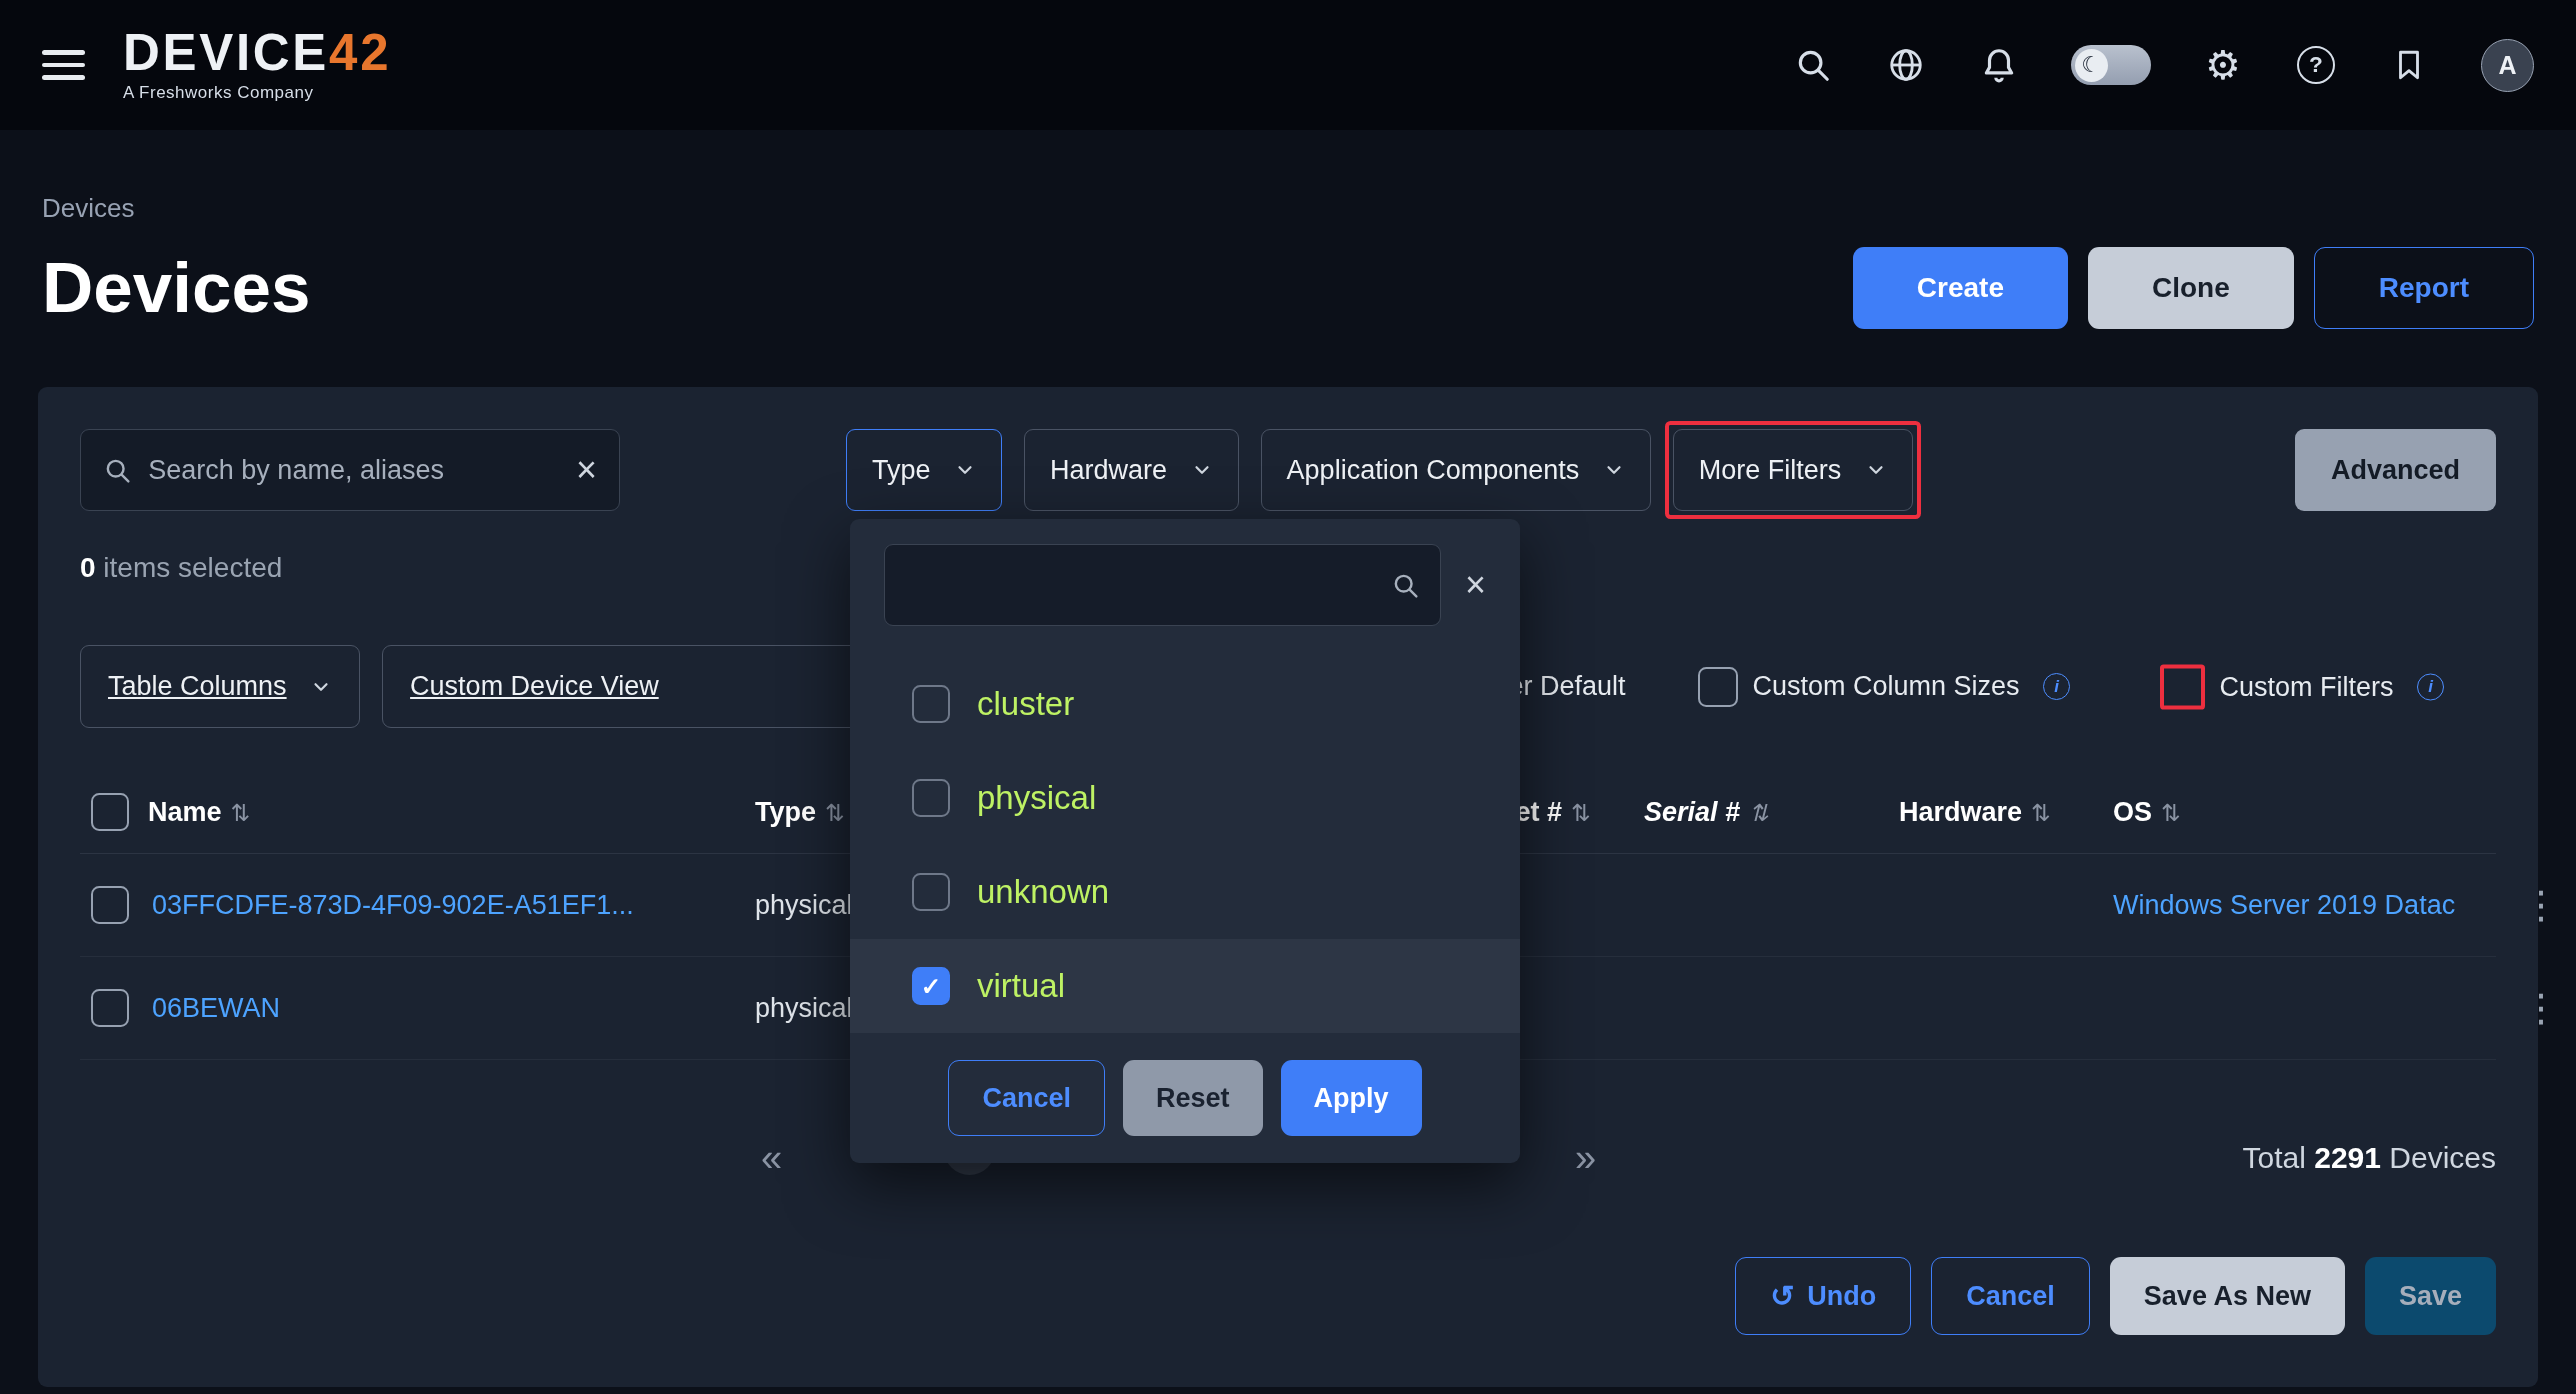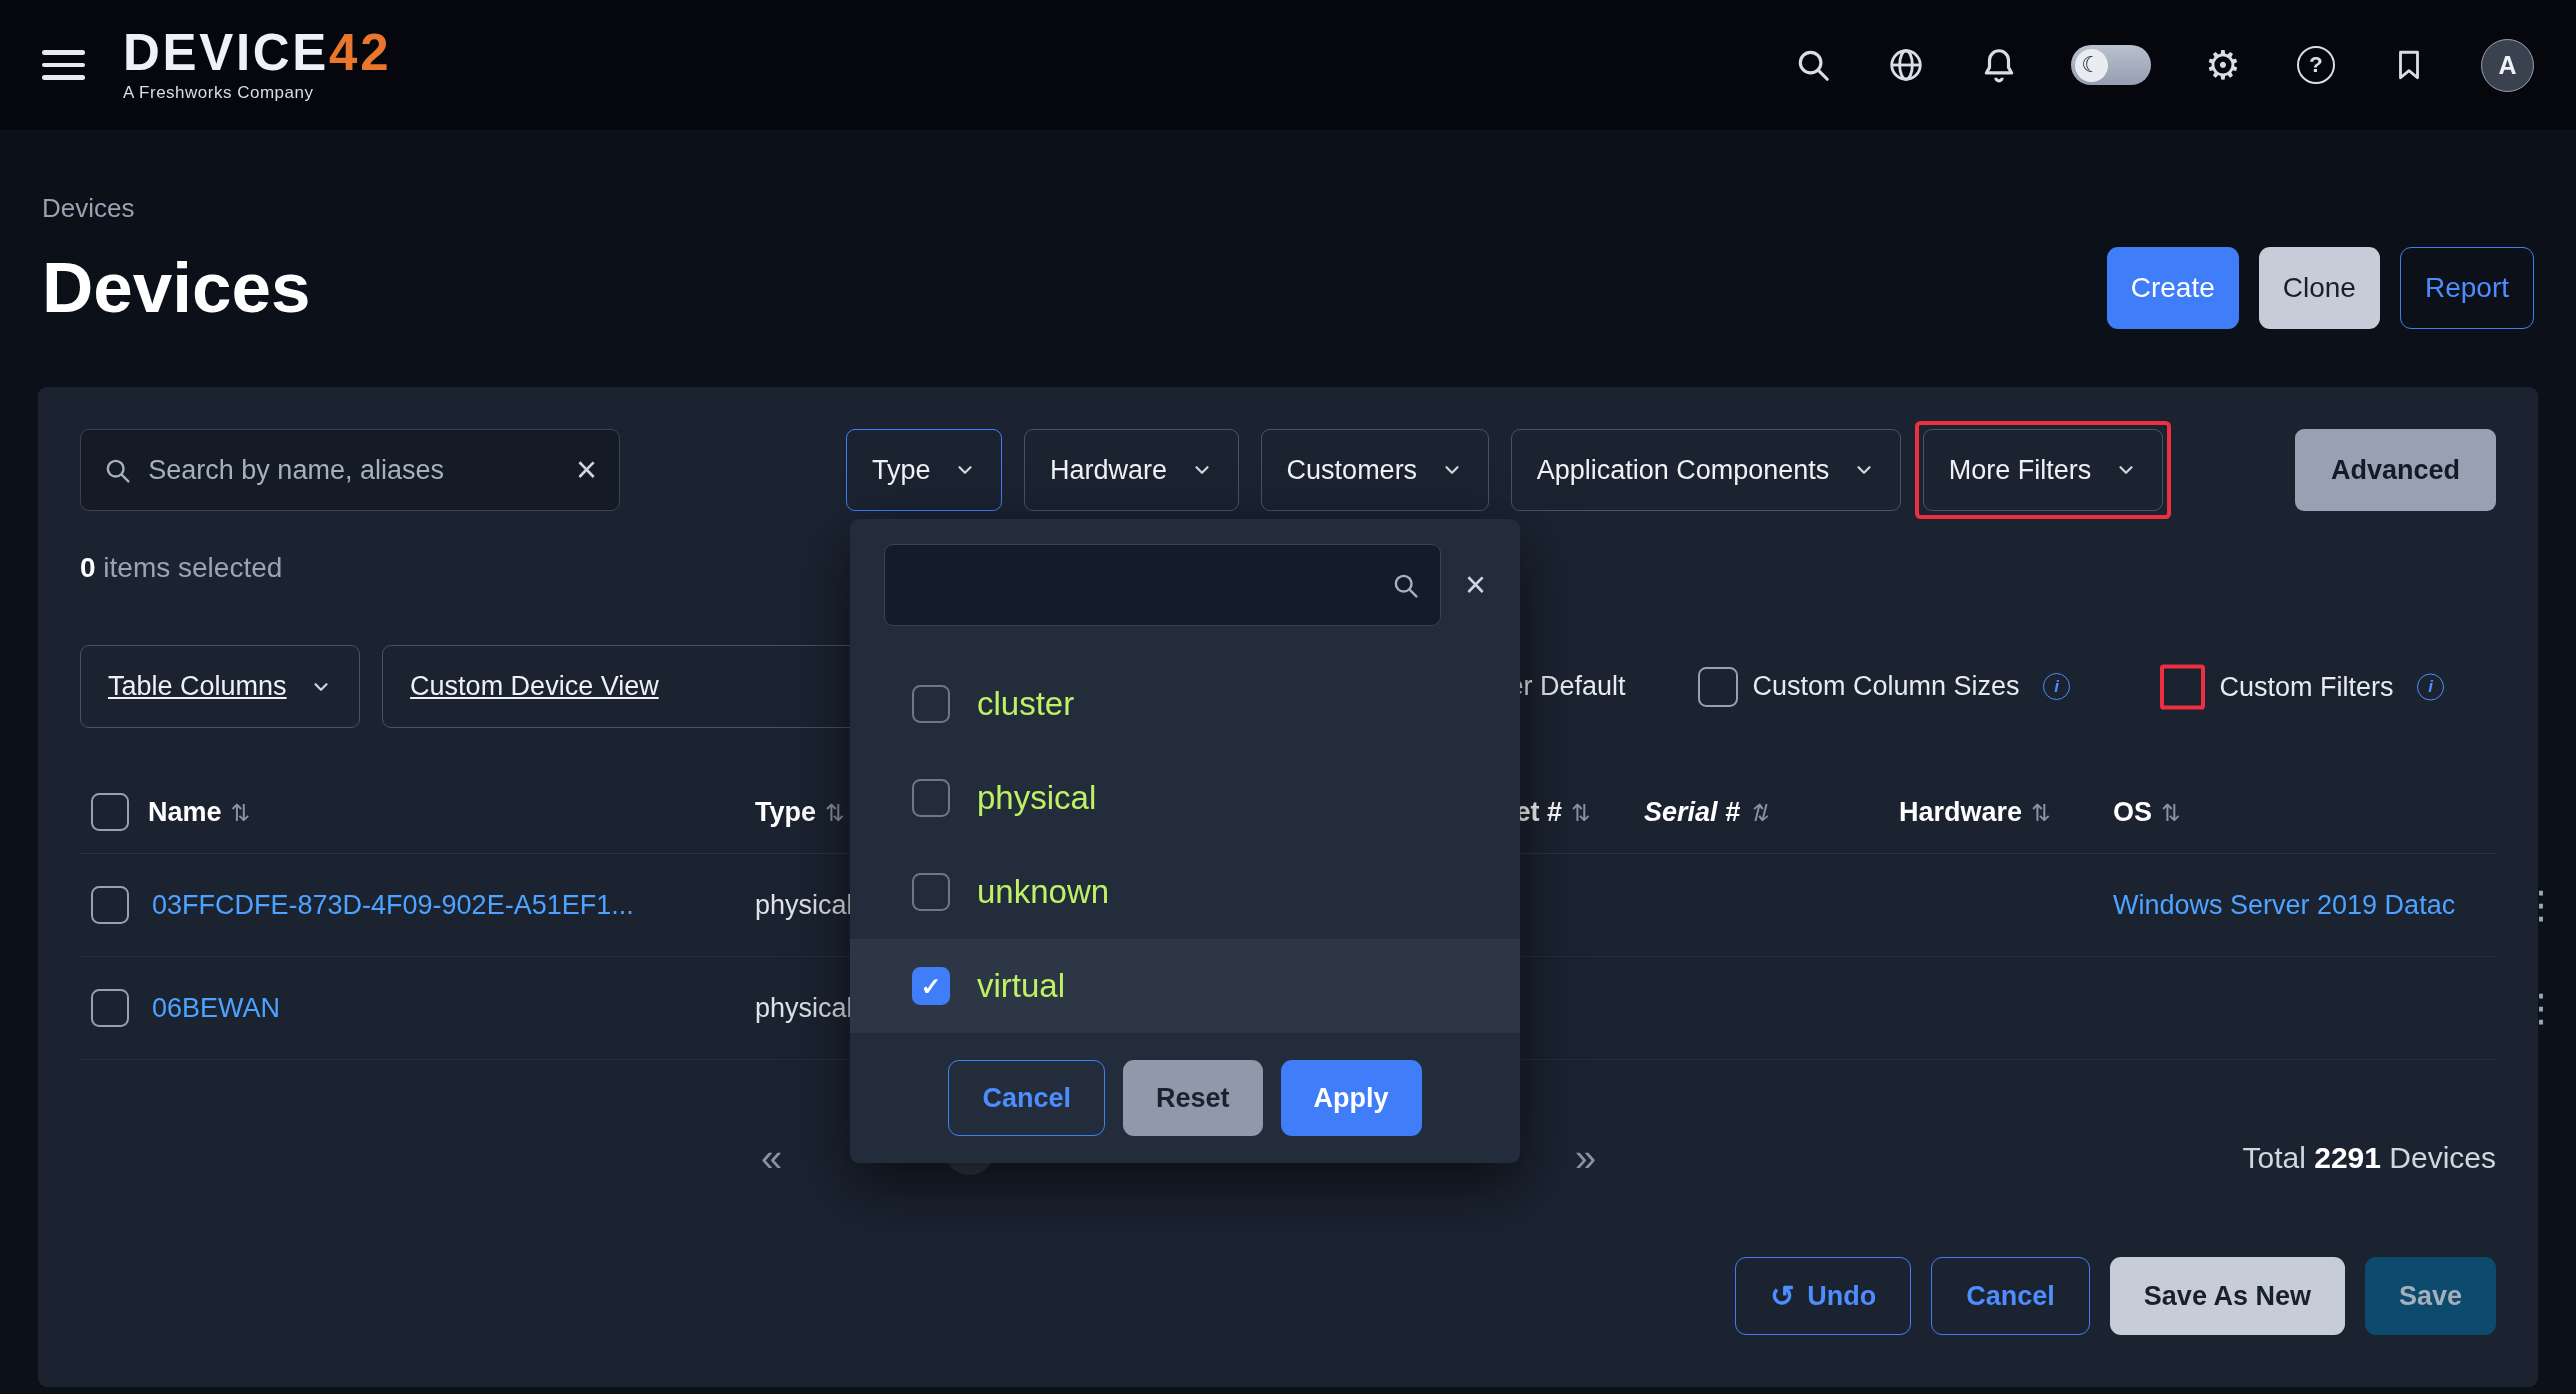--- a/index.html
+++ b/index.html
@@ -26,21 +26,21 @@
   .toggle { width:80px; height:40px; border-radius:20px; background:linear-gradient(180deg,#b9c1ce,#949eb0); position:relative; cursor:pointer; }
   .toggle .knob { position:absolute; left:3.6px; top:3.6px; width:33px; height:33px; border-radius:50%; background:#e9edf2; display:flex; align-items:center; justify-content:center; font-size:22px; color:#27303e; }
   .help-circle { width:38px; height:38px; border-radius:50%; border:2.7px solid #d7dee8; color:#d7dee8; font-size:22.6px; font-weight:700; display:flex; align-items:center; justify-content:center; }
   .avatar { width:53px; height:53px; border-radius:50%; background:#3a4250; border:1.8px solid #98a2b3; color:#eef1f5; font-size:25px; font-weight:700; display:flex; align-items:center; justify-content:center; cursor:pointer; }
 
   
   .breadcrumb { margin:63px 42px 0; font-size:26px; line-height:31px; color:#98a2b3; cursor:pointer; }
   .page-head { display:flex; align-items:center; padding:0 42px; margin-top:22px; height:83px; }
   .page-title { font-size:71px; font-weight:700; color:#ffffff; line-height:83px; }
   .head-actions { margin-left:auto; display:flex; gap:20px; }
-  .btn { height:82px; border-radius:11px; font-family:"Liberation Sans",sans-serif; font-size:28px; font-weight:400; padding:0 24px; display:inline-flex; align-items:center; justify-content:center; cursor:pointer; border:none; }
+  .btn { height:82px; border-radius:11px; font-family:"Liberation Sans",sans-serif; font-size:28px; font-weight:700; padding:0 64px; display:inline-flex; align-items:center; justify-content:center; cursor:pointer; border:none; }
   .btn-primary { background:#3f7ef8; color:#fff; }
   .btn-light { background:#c6cdd8; color:#18202c; }
   .btn-outline { background:transparent; border:1.8px solid #3f7ef8; color:#4d8dff; }
 
   
   .card { margin:58px 38px 0; height:1000px; background:#1b2331; border-radius:9px; padding:42px 42px 36px; position:relative; }
 
   
   .toolbar { display:flex; align-items:flex-start; }
   .search-box { width:540px; height:82px; background:#141b27; border:1.8px solid #3a4352; border-radius:9px; display:flex; align-items:center; padding:0 22px; gap:16.3px; }
@@ -187,26 +187,20 @@
 
     <div class="filters">
       <button class="filter-btn active">
         <span>Type</span>
         <svg width="22" height="22" viewBox="0 0 24 24">
             <path d="M6 9l6 6 6-6" stroke="#cfd6df" stroke-width="2.4" fill="none" stroke-linecap="round" stroke-linejoin="round"></path>
           </svg>
       </button>
       <button class="filter-btn">
         <span>Hardware</span>
-        <svg width="22" height="22" viewBox="0 0 24 24">
-            <path d="M6 9l6 6 6-6" stroke="#cfd6df" stroke-width="2.4" fill="none" stroke-linecap="round" stroke-linejoin="round"></path>
-          </svg>
-      </button>
-      <button class="filter-btn">
-        <span>Customers</span>
         <svg width="22" height="22" viewBox="0 0 24 24">
             <path d="M6 9l6 6 6-6" stroke="#cfd6df" stroke-width="2.4" fill="none" stroke-linecap="round" stroke-linejoin="round"></path>
           </svg>
       </button>
       <button class="filter-btn">
         <span>Application Components</span>
         <svg width="22" height="22" viewBox="0 0 24 24">
             <path d="M6 9l6 6 6-6" stroke="#cfd6df" stroke-width="2.4" fill="none" stroke-linecap="round" stroke-linejoin="round"></path>
           </svg>
       </button>

